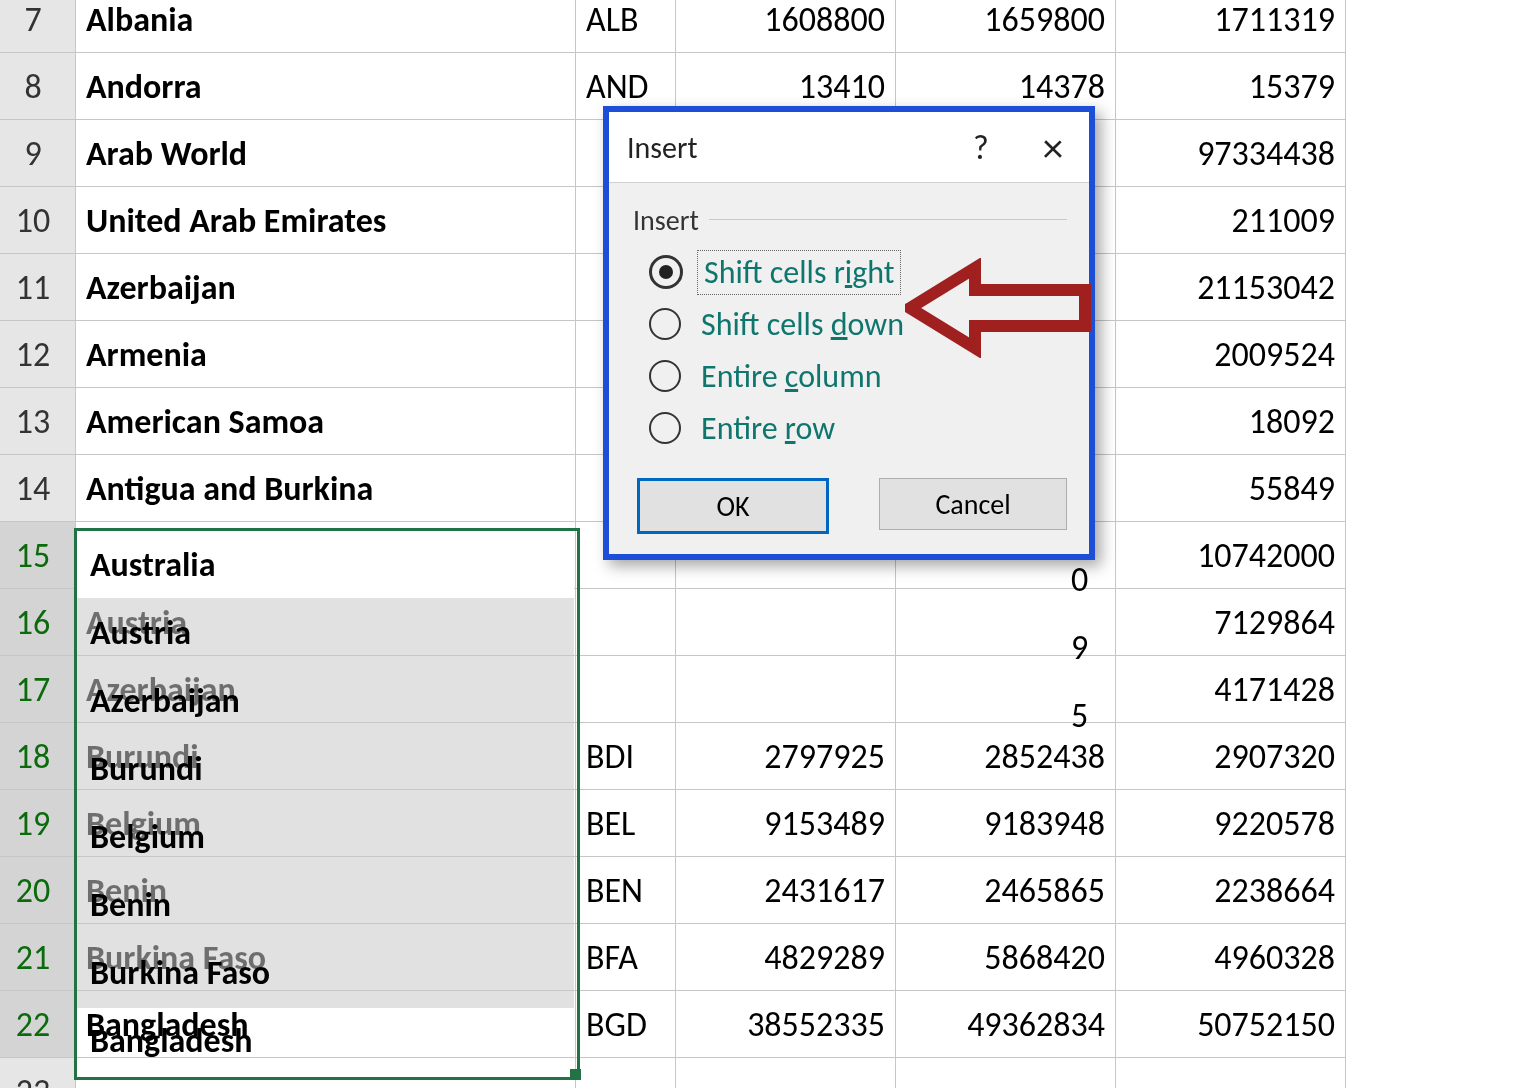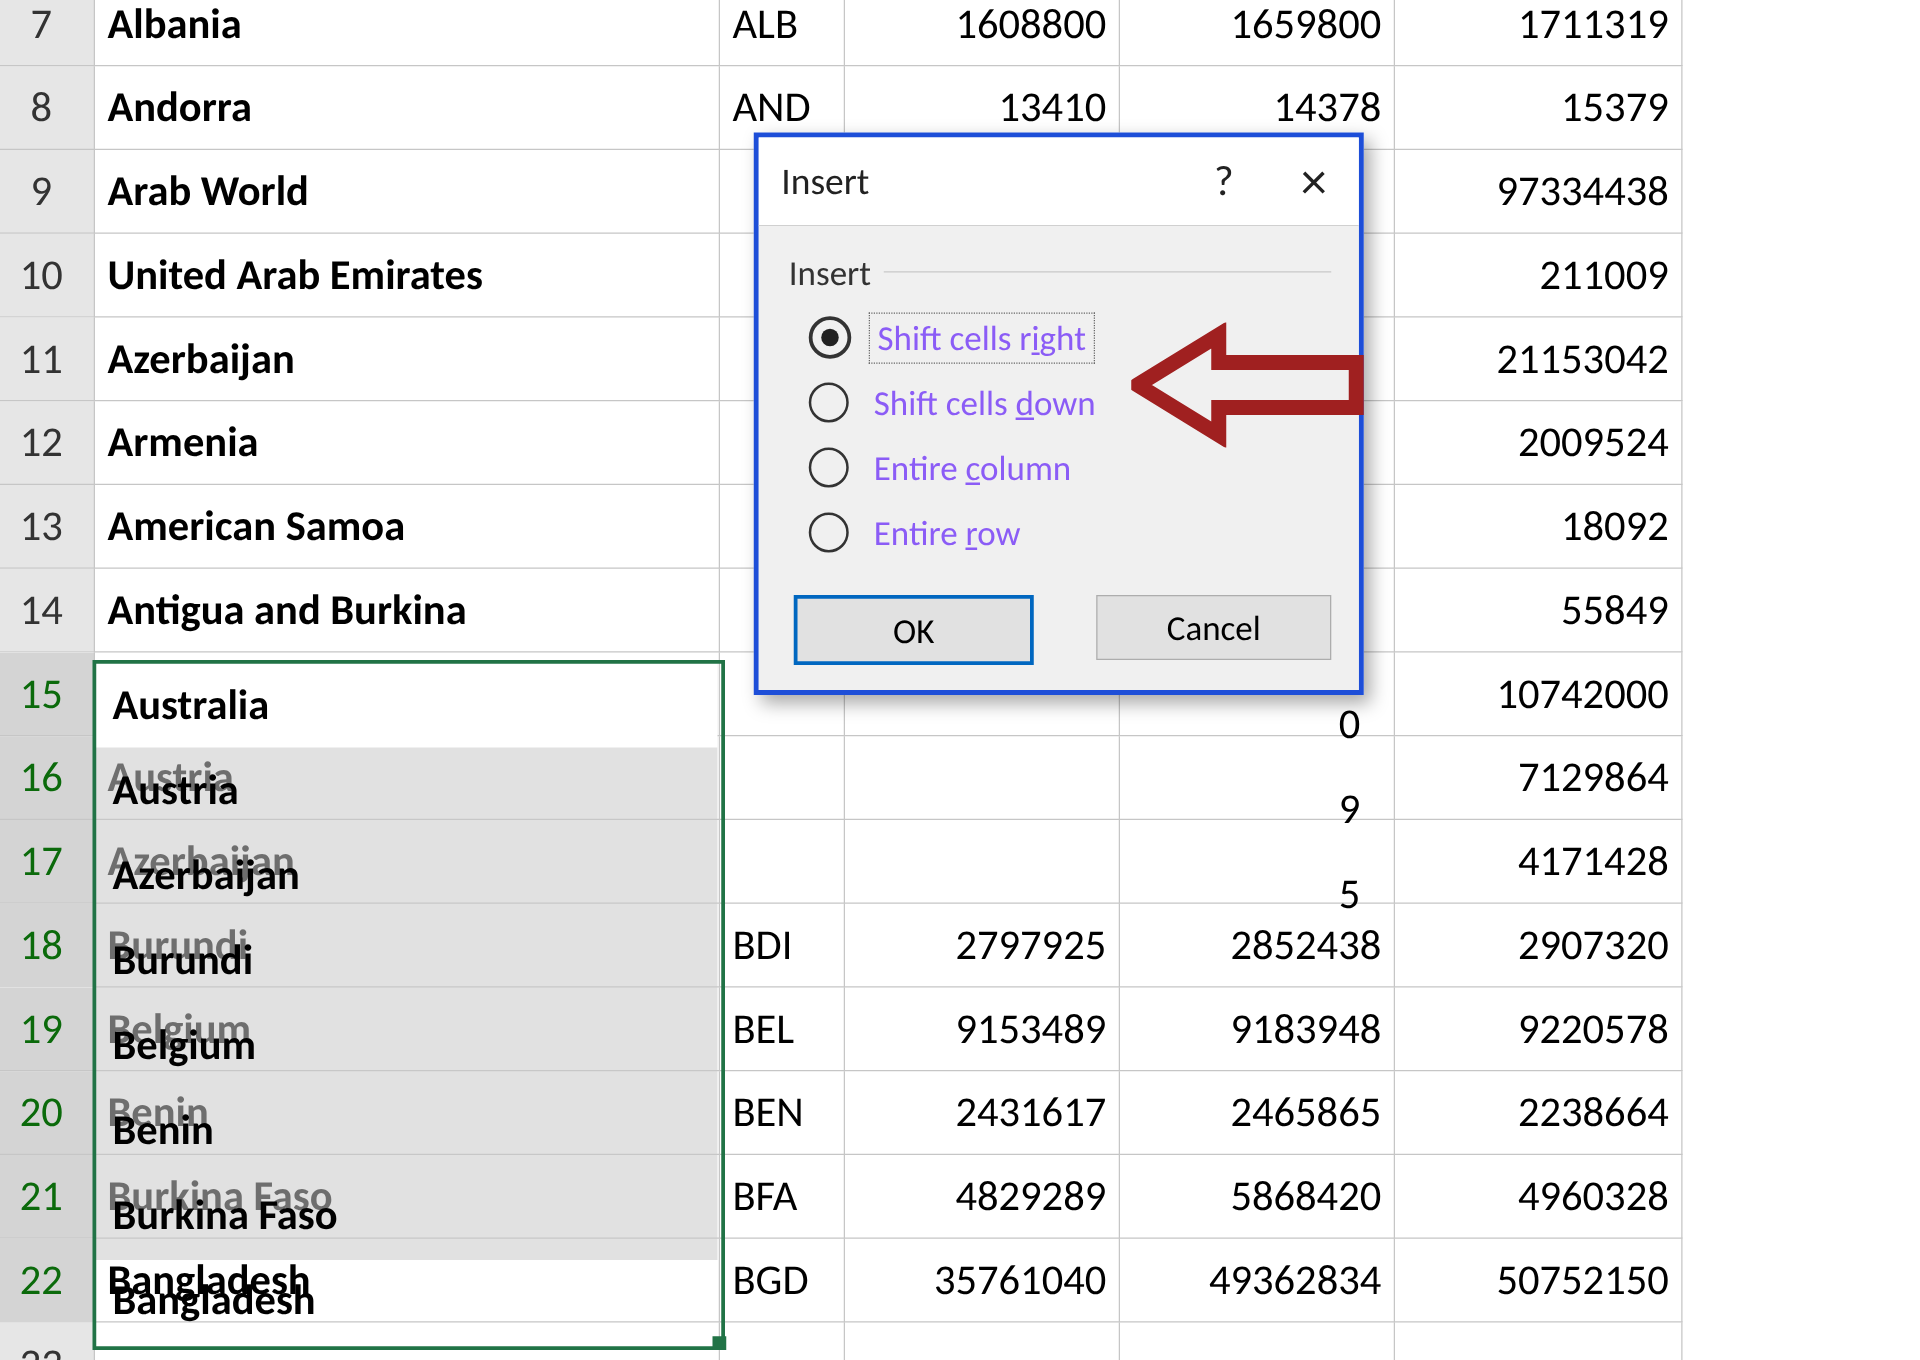--- a/index.html
+++ b/index.html
@@ -31,31 +31,31 @@
   .rowh.in-sel{background:var(--sel-row-header-bg);color:#0b6a0b;font-weight:400;}
   
   .sel-box{position:absolute;border:3px solid var(--sel-green);pointer-events:none;}
   .sel-fill{position:absolute;background:var(--sel-fill);opacity:0.55;pointer-events:none;}
   .sel-handle{position:absolute;width:11px;height:11px;background:var(--sel-green);}
   
   .active-white{position:absolute;background:#fff;pointer-events:none;}
   
   .sel-text{position:absolute;font-size:34px;font-weight:700;pointer-events:none;}
   
-  .dialog{position:absolute;left:603px;top:106px;width:480px;border:4px solid #1d4ed8;
+  .dialog{position:absolute;left:603px;top:106px;width:480px;border:6px solid #1d4ed8;
     box-shadow:6px 6px 14px rgba(0,0,0,0.35);background:#fff;}
   .dlg-title{height:70px;display:flex;align-items:center;background:#fff;
     border-bottom:1px solid #d0d0d0;}
   .dlg-title .t{flex:1;font-size:30px;padding-left:18px;color:#222;}
   .dlg-title .hbtn{width:72px;text-align:center;font-size:34px;color:#222;}
   .dlg-body{background:var(--dialog-bg);padding:0 0 20px 0;}
   .group-label{font-size:28px;color:#333;padding:20px 0 8px 24px;position:relative;}
   .group-label:after{content:"";position:absolute;left:100px;right:22px;top:36px;height:1px;background:#c8c8c8;}
   .radio-list{padding:0 0 10px 40px;}
-  .radio{display:flex;align-items:center;height:52px;font-size:28px;color:#8b5cf6;}
+  .radio{display:flex;align-items:center;height:52px;font-size:32px;color:#0f766e;}
   .radio .circle{width:28px;height:28px;border:2px solid #333;border-radius:50%;
     margin-right:14px;display:flex;align-items:center;justify-content:center;flex:0 0 28px;}
   .radio:first-child .circle{border-width:3px;}
   .radio .dot{width:14px;height:14px;border-radius:50%;background:#222;}
   .radio .lbl{padding:2px 6px;}
   .radio:first-child .lbl{border:1px dotted #666;}
   .radio u{text-decoration:underline;}
   .btn-row{display:flex;gap:22px;padding:14px 22px 0 0;justify-content:flex-end;}
   .btn{width:188px;height:50px;border:1px solid var(--btn-border);background:var(--btn-bg);
     font-size:28px;display:flex;align-items:center;justify-content:center;margin-left:28px;}
@@ -196,21 +196,21 @@
           <td class="name">Burkina Faso</td>
           <td class="code">BFA</td>
           <td class="num">4829289</td>
           <td class="num">5868420</td>
           <td class="num last">4960328</td>
         </tr>
         <tr>
           <td class="rowh in-sel">22</td>
           <td class="name">Bangladesh</td>
           <td class="code">BGD</td>
-          <td class="num">35761040</td>
+          <td class="num">38552335</td>
           <td class="num">49362834</td>
           <td class="num last">50752150</td>
         </tr>
         <tr class="empty-row">
           <td class="rowh">23</td>
           <td class="name"></td>
           <td class="code"></td>
           <td class="num"></td>
           <td class="num"></td>
           <td class="num last"></td>

